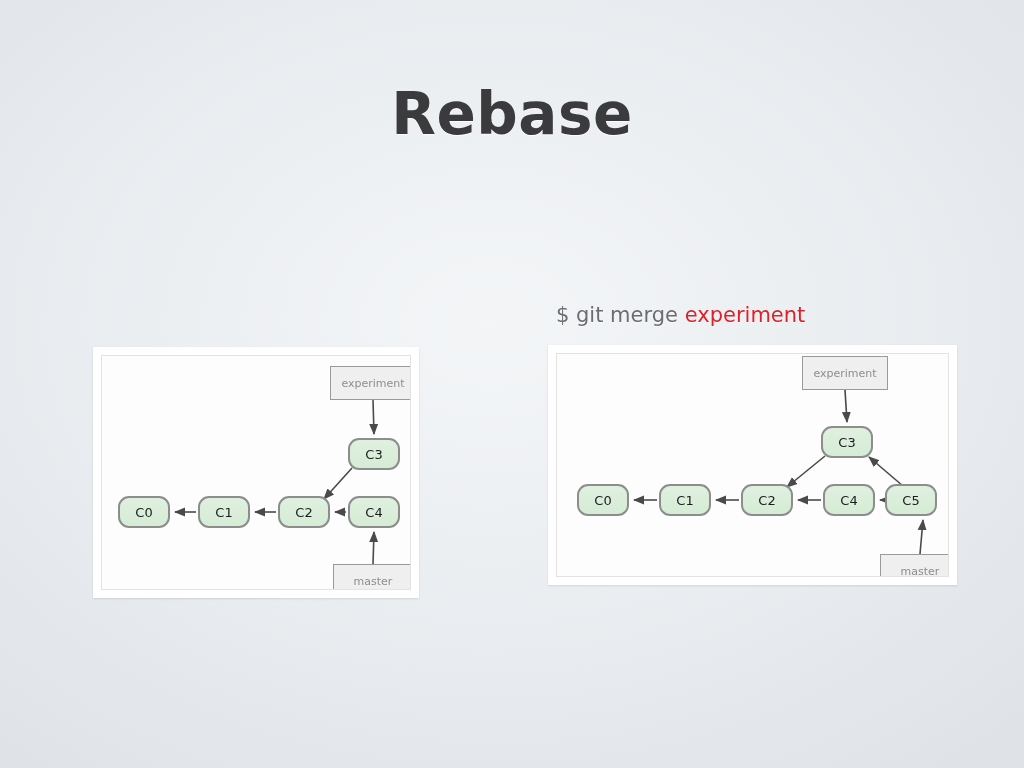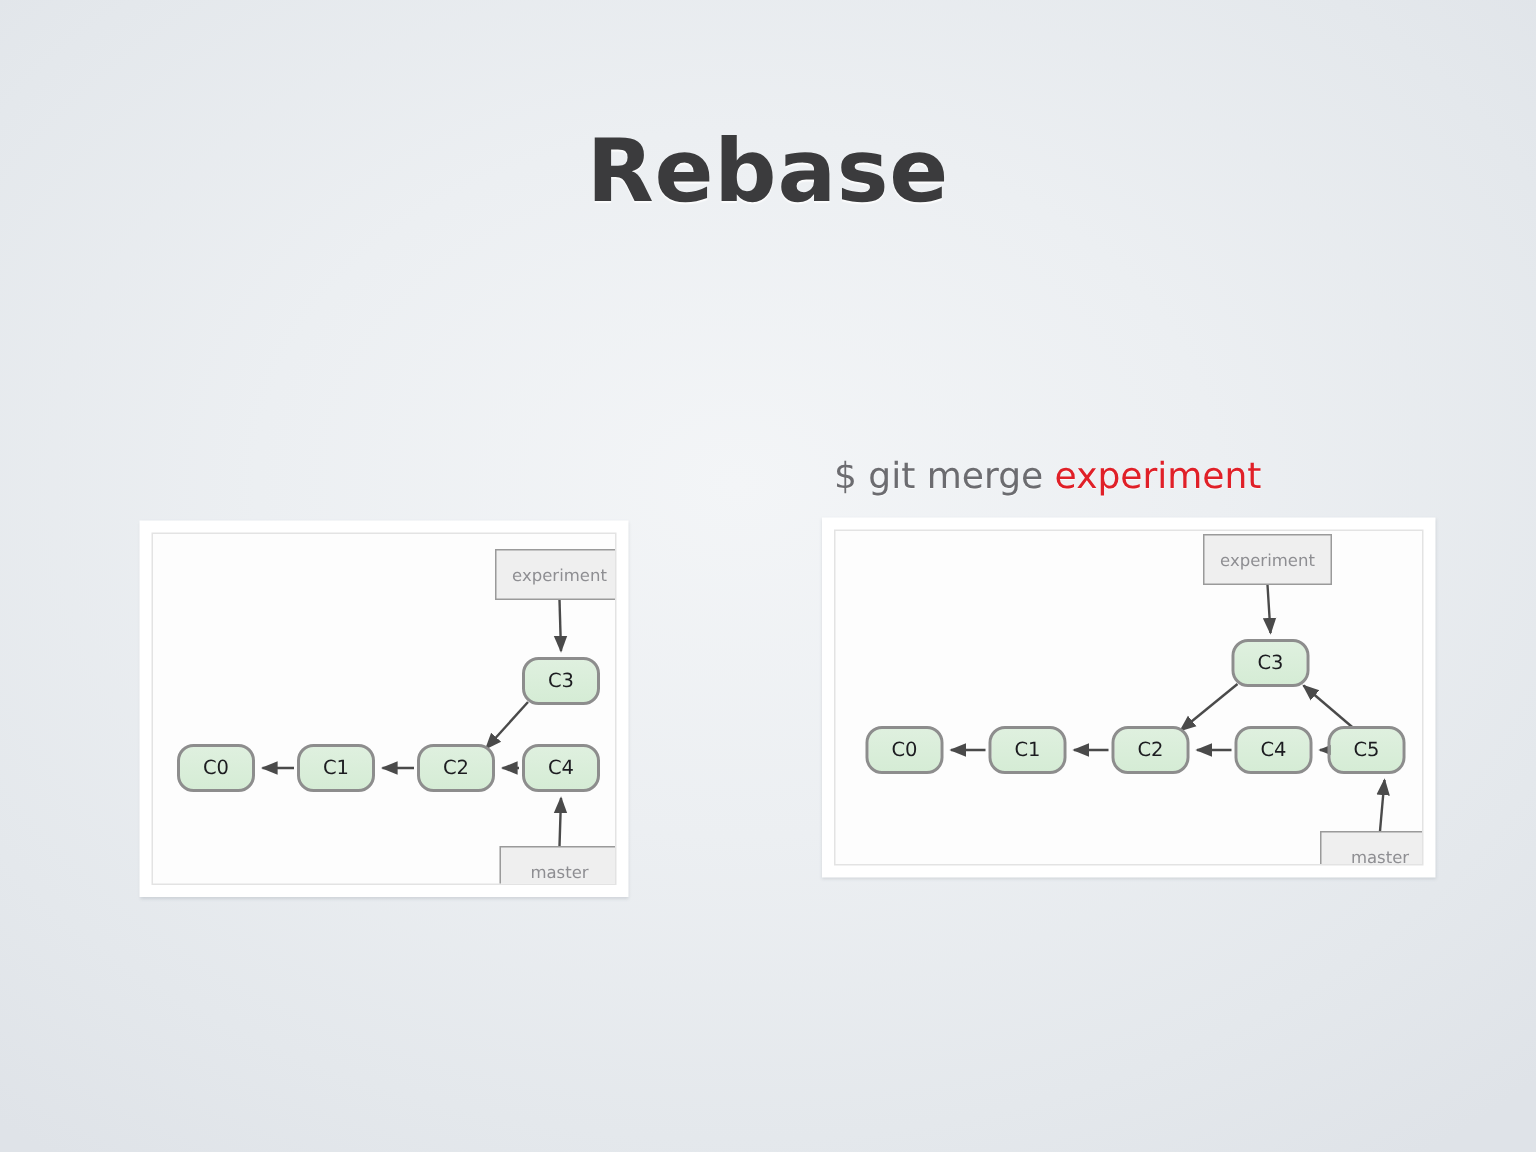--- a/index.html
+++ b/index.html
@@ -37,21 +37,21 @@
     color: #3b3b3d;
     text-shadow: 0 1px 1px rgba(255,255,255,0.85);
   }
 
   
   #command {
     position: absolute;
     left: 556px;
     top: 303px;
     font-family: "DejaVu Sans", sans-serif;
-    font-size: 24px;
+    font-size: 21px;
     color: #6c6c70;
     white-space: nowrap;
     text-shadow: 0 1px 0 rgba(255,255,255,0.7);
   }
   #command .arg {
     color: #e02028;
   }
 
   
   .card {

